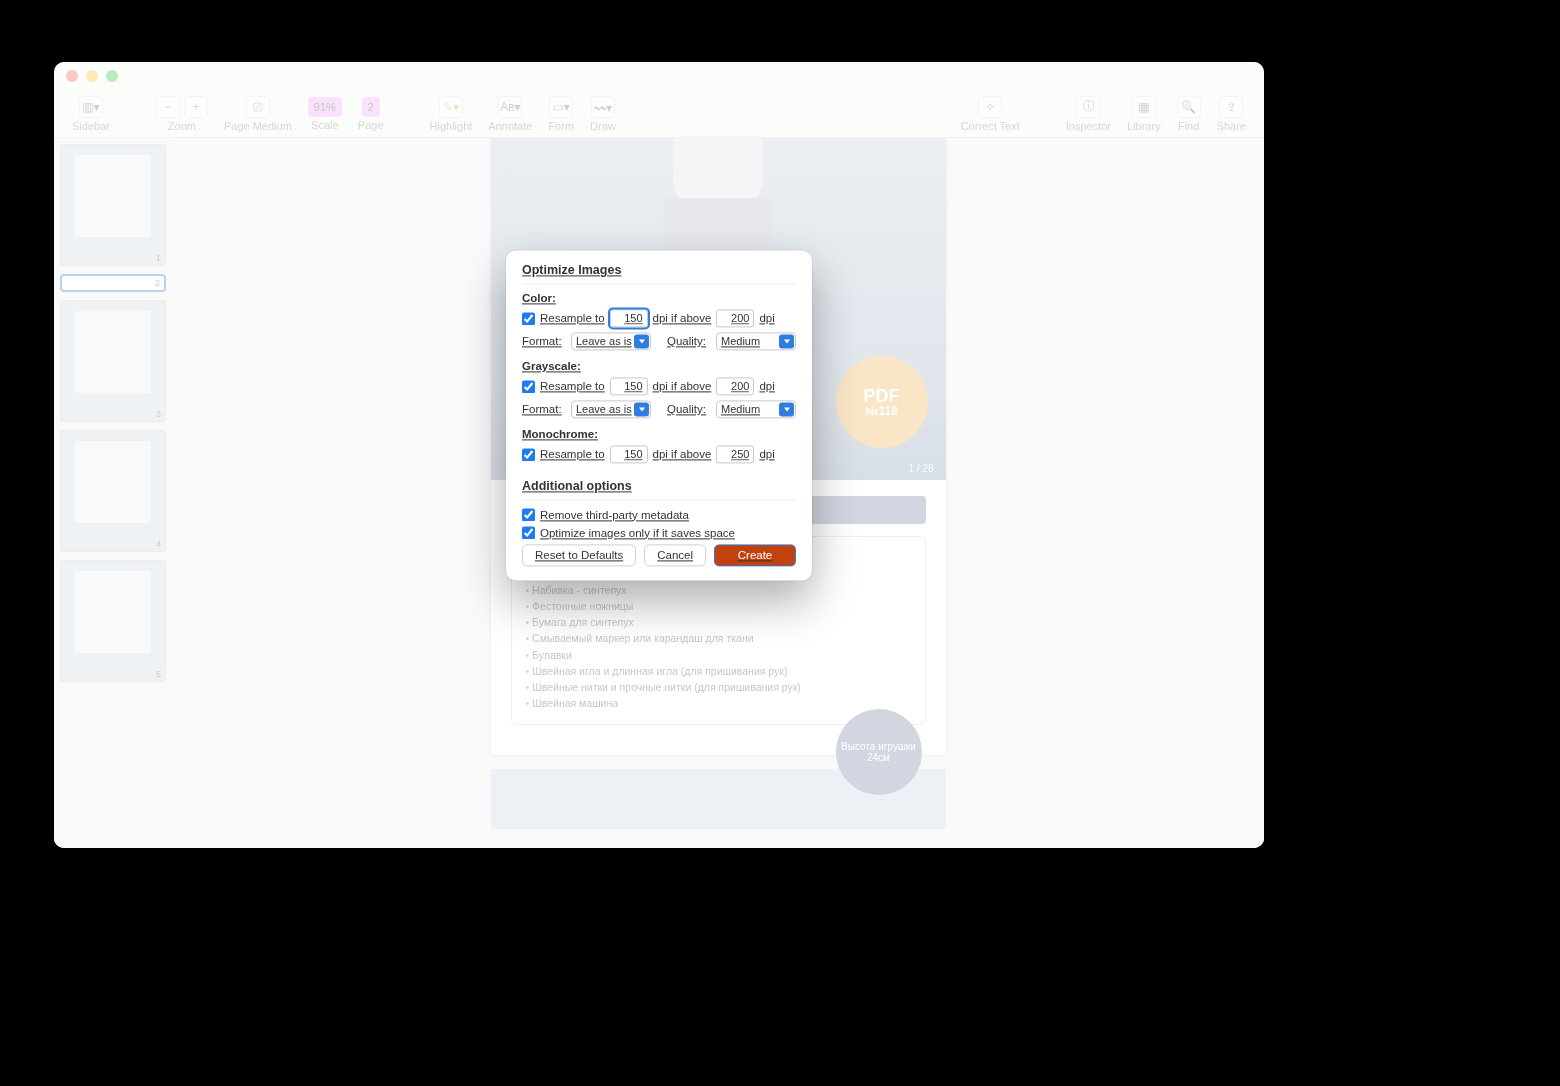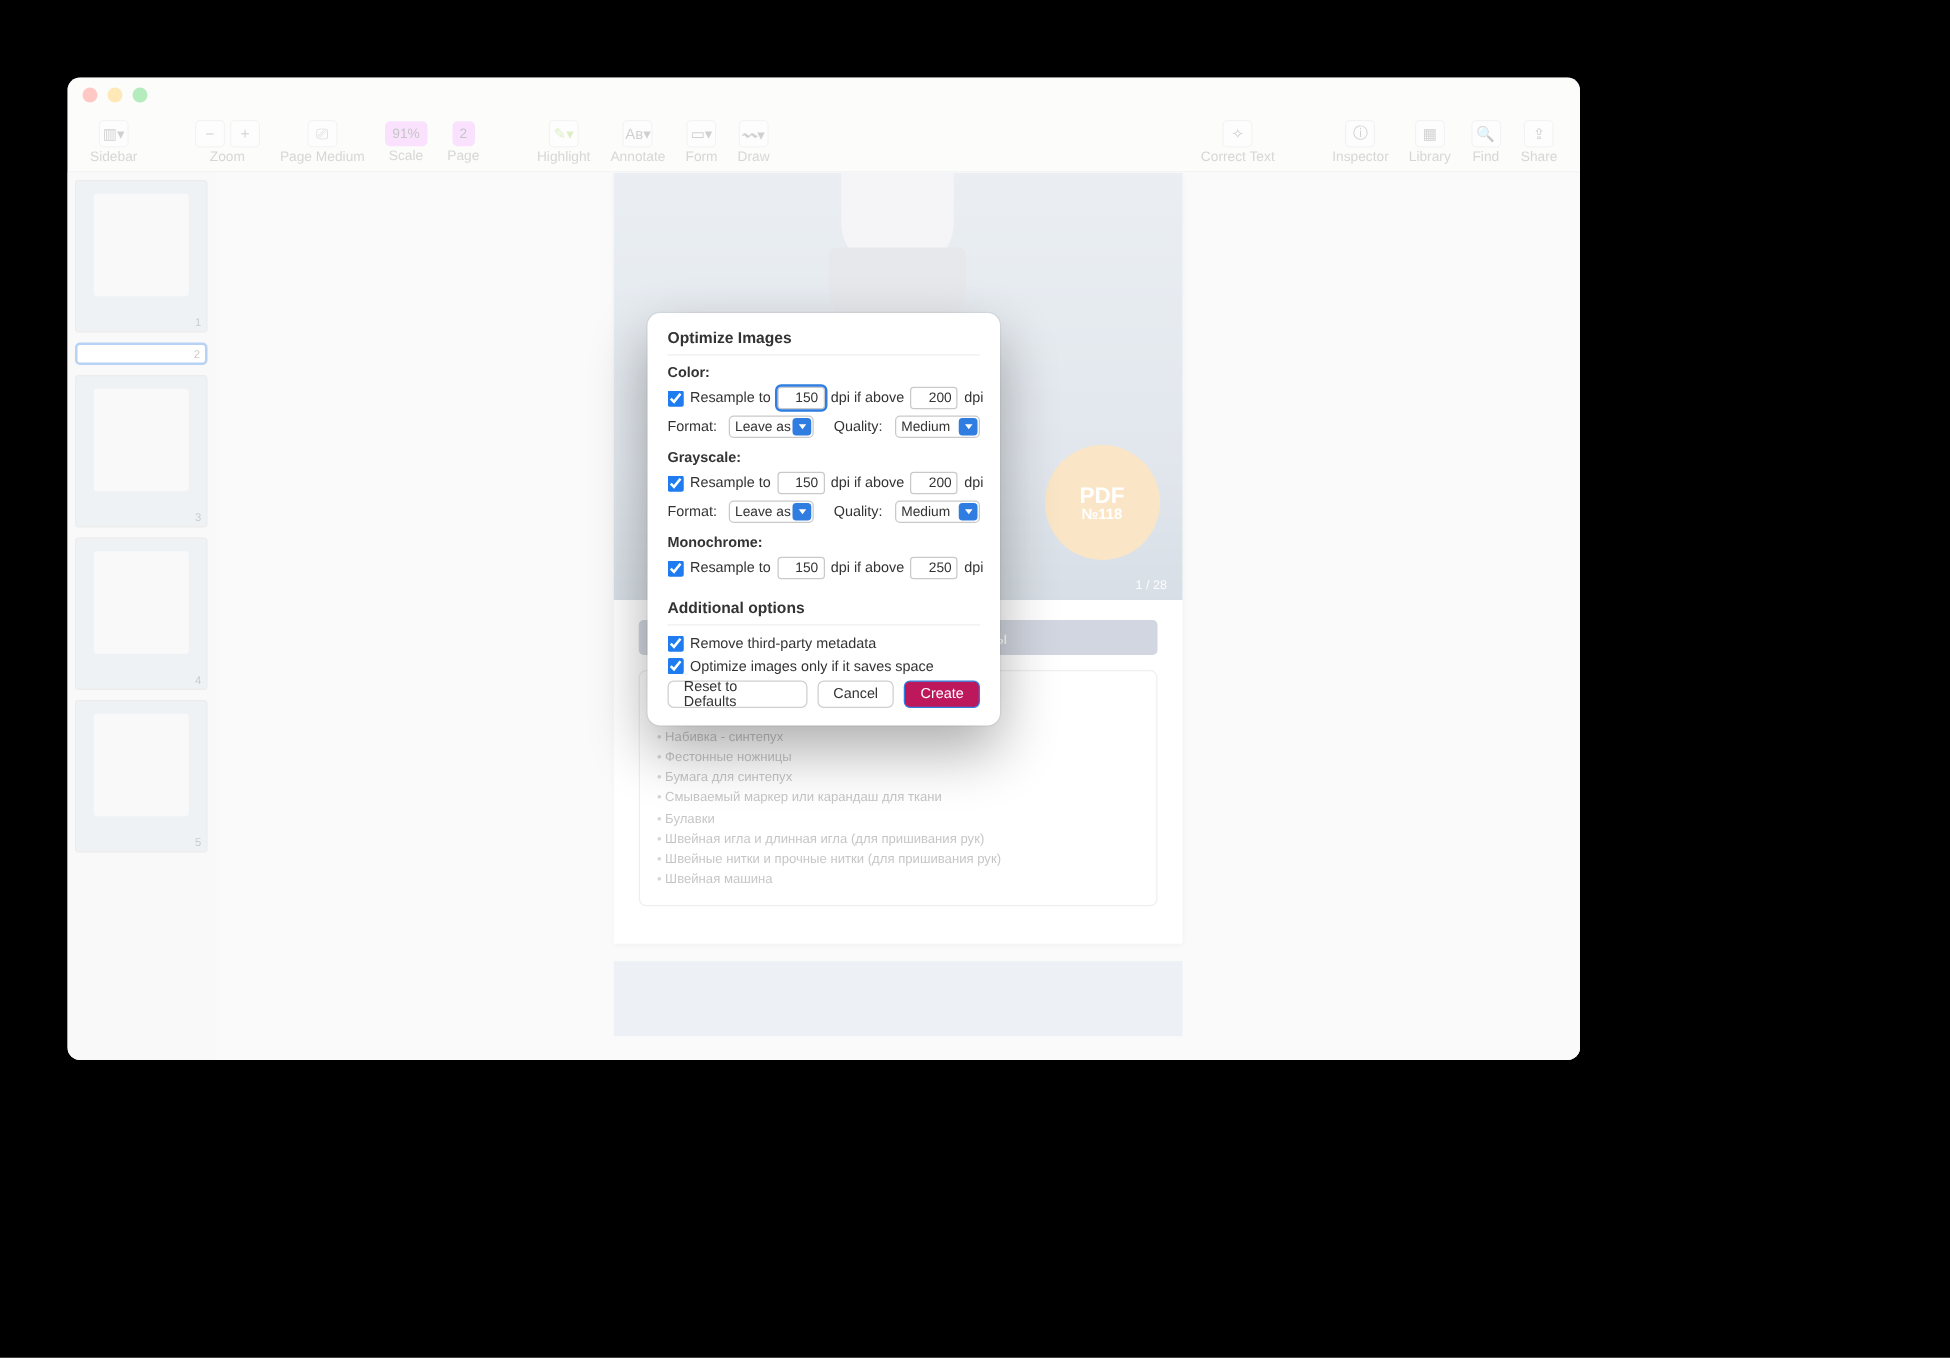--- a/index.html
+++ b/index.html
@@ -55,38 +55,38 @@
 .mat-box ul{list-style:none;}
 .mat-box li:before{content:"•  ";color:#888;}
 .circ-info{position:absolute;right:24px;bottom:-40px;width:86px;height:86px;border-radius:50%;background:#7d86a3;color:#fff;display:flex;flex-direction:column;align-items:center;justify-content:center;font-size:10px;}
 .doc-page2{width:455px;height:60px;background:#c9d5e1;margin-top:14px;}
 
 .dim-overlay { position:absolute; inset:0; background:rgba(255,255,255,.66); }
 
 
 .dialog {
   position:absolute; left:50%; top:50%; transform:translate(-50%,-62%);
-  width:282px; background:#fff; border-radius:10px; box-shadow:0 20px 46px rgba(0,0,0,.32), 0 0 0 1px rgba(0,0,0,.05);
-  padding: 13px 16px 14px 16px; font-size:11.5px; color:#333;
+  width:306px; background:#fff; border-radius:10px; box-shadow:0 20px 46px rgba(0,0,0,.32), 0 0 0 1px rgba(0,0,0,.05);
+  padding: 13px 16px 14px 16px; font-size:11.5px; color:#333;text-decoration:underline;
 }
 .dlg-title{font-weight:700;font-size:12.5px;margin-bottom:6px;}
 .hr{border:none;border-top:1px solid #eee;margin:0 0 8px 0;}
 .sec-lbl{font-weight:700;font-size:11.5px;margin-top:4px;margin-bottom:5px;}
 .row{display:flex;align-items:center;gap:5px;margin-bottom:5px;white-space:nowrap;}
 .chk{accent-color:#1f7cf0;width:13px;height:13px;}
 .nbox{width:38px;height:18px;border:1px solid #c9c9c9;border-radius:3px;text-align:right;padding-right:4px;font-size:11px;color:#333;}
 .nbox.focus{outline:2px solid #2f7de1;outline-offset:0;}
 .sel{height:18px;border:1px solid #c9c9c9;border-radius:4px;padding:0 4px;font-size:11px;background:#fefefe;position:relative;display:flex;align-items:center;flex:1;}
 .sel .car{position:absolute;right:1px;top:1px;bottom:1px;width:15px;background:#2f7de1;border-radius:3px;display:flex;align-items:center;justify-content:center;}
 .sel .car:before{content:"";border-left:3px solid transparent;border-right:3px solid transparent;border-top:4px solid #fff;}
 .lbl{color:#333;}
 .fld-lbl{min-width:44px;}
 .btnrow{display:flex;gap:8px;justify-content:flex-end;}
 .btn{height:22px;padding:0 12px;border:1px solid #cfcfcf;border-radius:5px;background:#fff;font-size:11.5px;color:#333;display:flex;align-items:center;}
-.btn.primary{background:#be185d;color:#fff;border-color:#2f7de1;flex:1;justify-content:center;}
+.btn.primary{background:#c2410c;color:#fff;border-color:#2f7de1;flex:1;justify-content:center;}
 .btn.reset{}
 </style>
 </head>
 <body>
 
 <div class="app-window">
   <div class="titlebar">
     <div class="tl r"></div>
     <div class="tl y"></div>
     <div class="tl g"></div>
@@ -232,20 +232,24 @@
               <li>Набивка - синтепух</li>
               <li>Фестонные ножницы</li>
               <li>Бумага для синтепух</li>
               <li>Смываемый маркер или карандаш для ткани</li>
               <li>Булавки</li>
               <li>Швейная игла и длинная игла (для пришивания рук)</li>
               <li>Швейные нитки и прочные нитки (для пришивания рук)</li>
               <li>Швейная машина</li>
             </ul>
           </div>
+          <div class="circ-info">
+            <span>Высота игрушки</span>
+              <span>24см</span>
+          </div>
         </div>
       </div>
       <div class="doc-page2"></div>
     </div>
   </div>
 
   <div class="dim-overlay"></div>
 
   <div class="dialog">
     <div class="dlg-title">Optimize Images</div>

